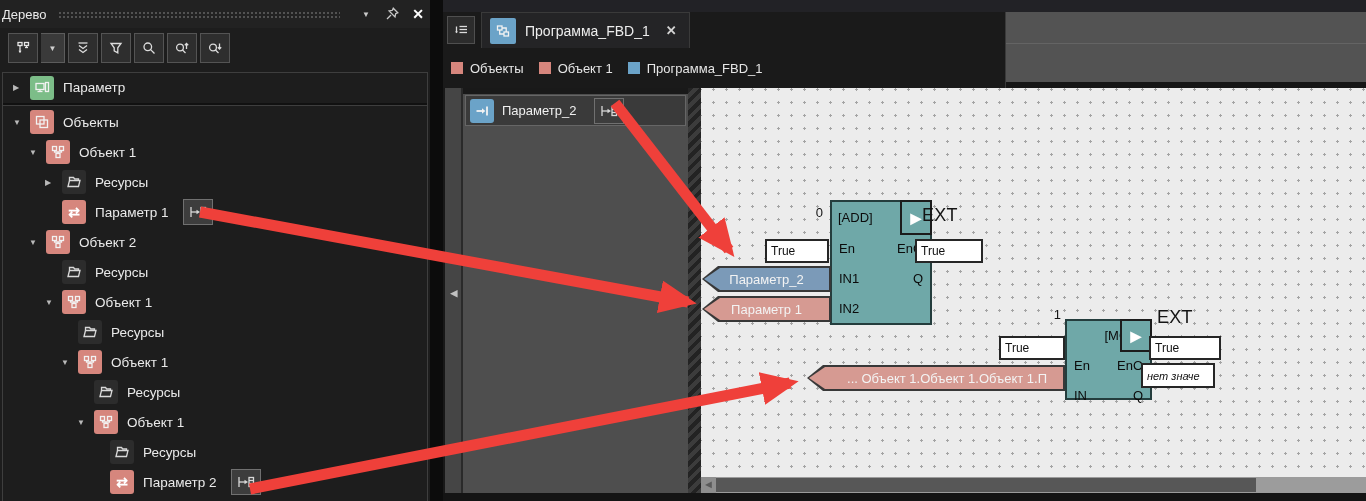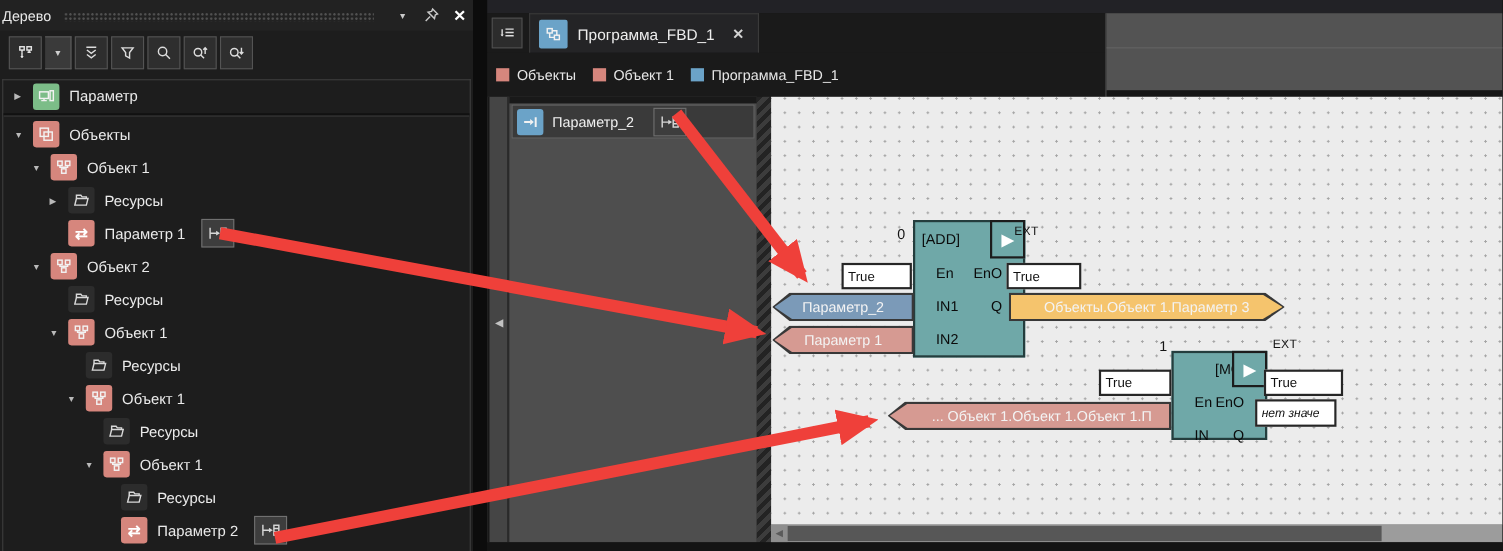--- a/index.html
+++ b/index.html
@@ -70,23 +70,23 @@
           background-size:13px 13px;background-position:6px 8px;}
   .hscroll{position:absolute;left:258px;top:389px;width:665px;height:16px;background:#9c9c9c;}
   .hs-btn{position:absolute;left:0;top:0;width:15px;height:16px;background:#8e8e8e;display:flex;align-items:center;justify-content:center;color:#5a5a5a;font-size:8px;}
   .hs-thumb{position:absolute;left:15px;top:1px;width:540px;height:14px;background:#575757;}
   .bottom-strip{position:absolute;left:0;top:493px;width:923px;height:8px;background:#141414;}
   
   .fbd-block{position:absolute;background:#6fa8a8;border:2px solid #243d3d;box-sizing:border-box;color:#0b0b0b;}
   .blk-title{height:31px;line-height:31px;padding-left:6px;font-size:13px;white-space:nowrap;overflow:hidden;}
   .run-btn{position:absolute;top:-2px;right:-2px;width:32px;height:35px;background:#6fa8a8;border:2px solid #1c1c1c;
            box-sizing:border-box;display:flex;align-items:center;justify-content:center;color:#0a0a0a;font-size:11px;}
-  .prow{height:30px;display:flex;justify-content:space-between;align-items:center;padding:0 19px;font-size:13px;}
+  .prow{height:30px;display:flex;justify-content:space-between;align-items:center;padding:0 7px;font-size:13px;}
   .cnum{position:absolute;font-size:13px;color:#141414;text-align:right;}
-  .cext{position:absolute;font-size:11px;color:#141414;letter-spacing:.3px;}
+  .cext{position:absolute;font-size:18px;color:#141414;letter-spacing:.3px;}
   .vbox{position:absolute;background:#fff;border:2px solid #262626;box-sizing:border-box;color:#111;
         font-size:12px;display:flex;align-items:center;padding-left:4px;white-space:nowrap;overflow:hidden;}
   .tag{position:absolute;height:26px;}
   .tag .shape{position:absolute;inset:0;background:#383838;}
   .tag .fill{position:absolute;inset:2px;}
   .tag .lbl{position:relative;z-index:1;display:flex;align-items:center;justify-content:center;height:100%;
             font-size:13px;color:#f3f3f3;white-space:nowrap;overflow:hidden;}
   .tag-left .shape,.tag-left .fill{clip-path:polygon(0 50%,16px 0,100% 0,100% 100%,16px 100%);}
   .tag-right .shape,.tag-right .fill{clip-path:polygon(0 0,calc(100% - 18px) 0,100% 50%,calc(100% - 18px) 100%,0 100%);}
   .fill-blue{background:#7b9ab8;}
@@ -451,25 +451,20 @@
       <div class="tag tag-left" style="left:1px;top:178px;width:129px;">
         <span class="shape"></span>
         <span class="fill fill-blue tag-left-fill"></span>
         <span class="lbl">Параметр_2</span>
       </div>
       <div class="tag tag-left" style="left:1px;top:208px;width:129px;">
         <span class="shape"></span>
         <span class="fill fill-red"></span>
         <span class="lbl">Параметр 1</span>
       </div>
-      <div class="tag tag-right" style="left:216px;top:178px;width:251px;">
-        <span class="shape"></span>
-        <span class="fill fill-yellow"></span>
-        <span class="lbl lbl-gray">Объекты.Объект 1.Параметр 3</span>
-      </div>
 
       <span class="cnum" style="left:330px;top:219px;width:30px;">1</span>
       <div class="fbd-block" style="left:364px;top:231px;width:87px;height:81px;text-align:right;">
         <div class="blk-title" style="height:29px;line-height:29px;">[MOVE]</div>
         <div class="run-btn" style="height:33px;">
           <span class="pglyph">▶</span>
         </div>
         <div class="prow">
           <span>En</span>
           <span>EnO</span>

